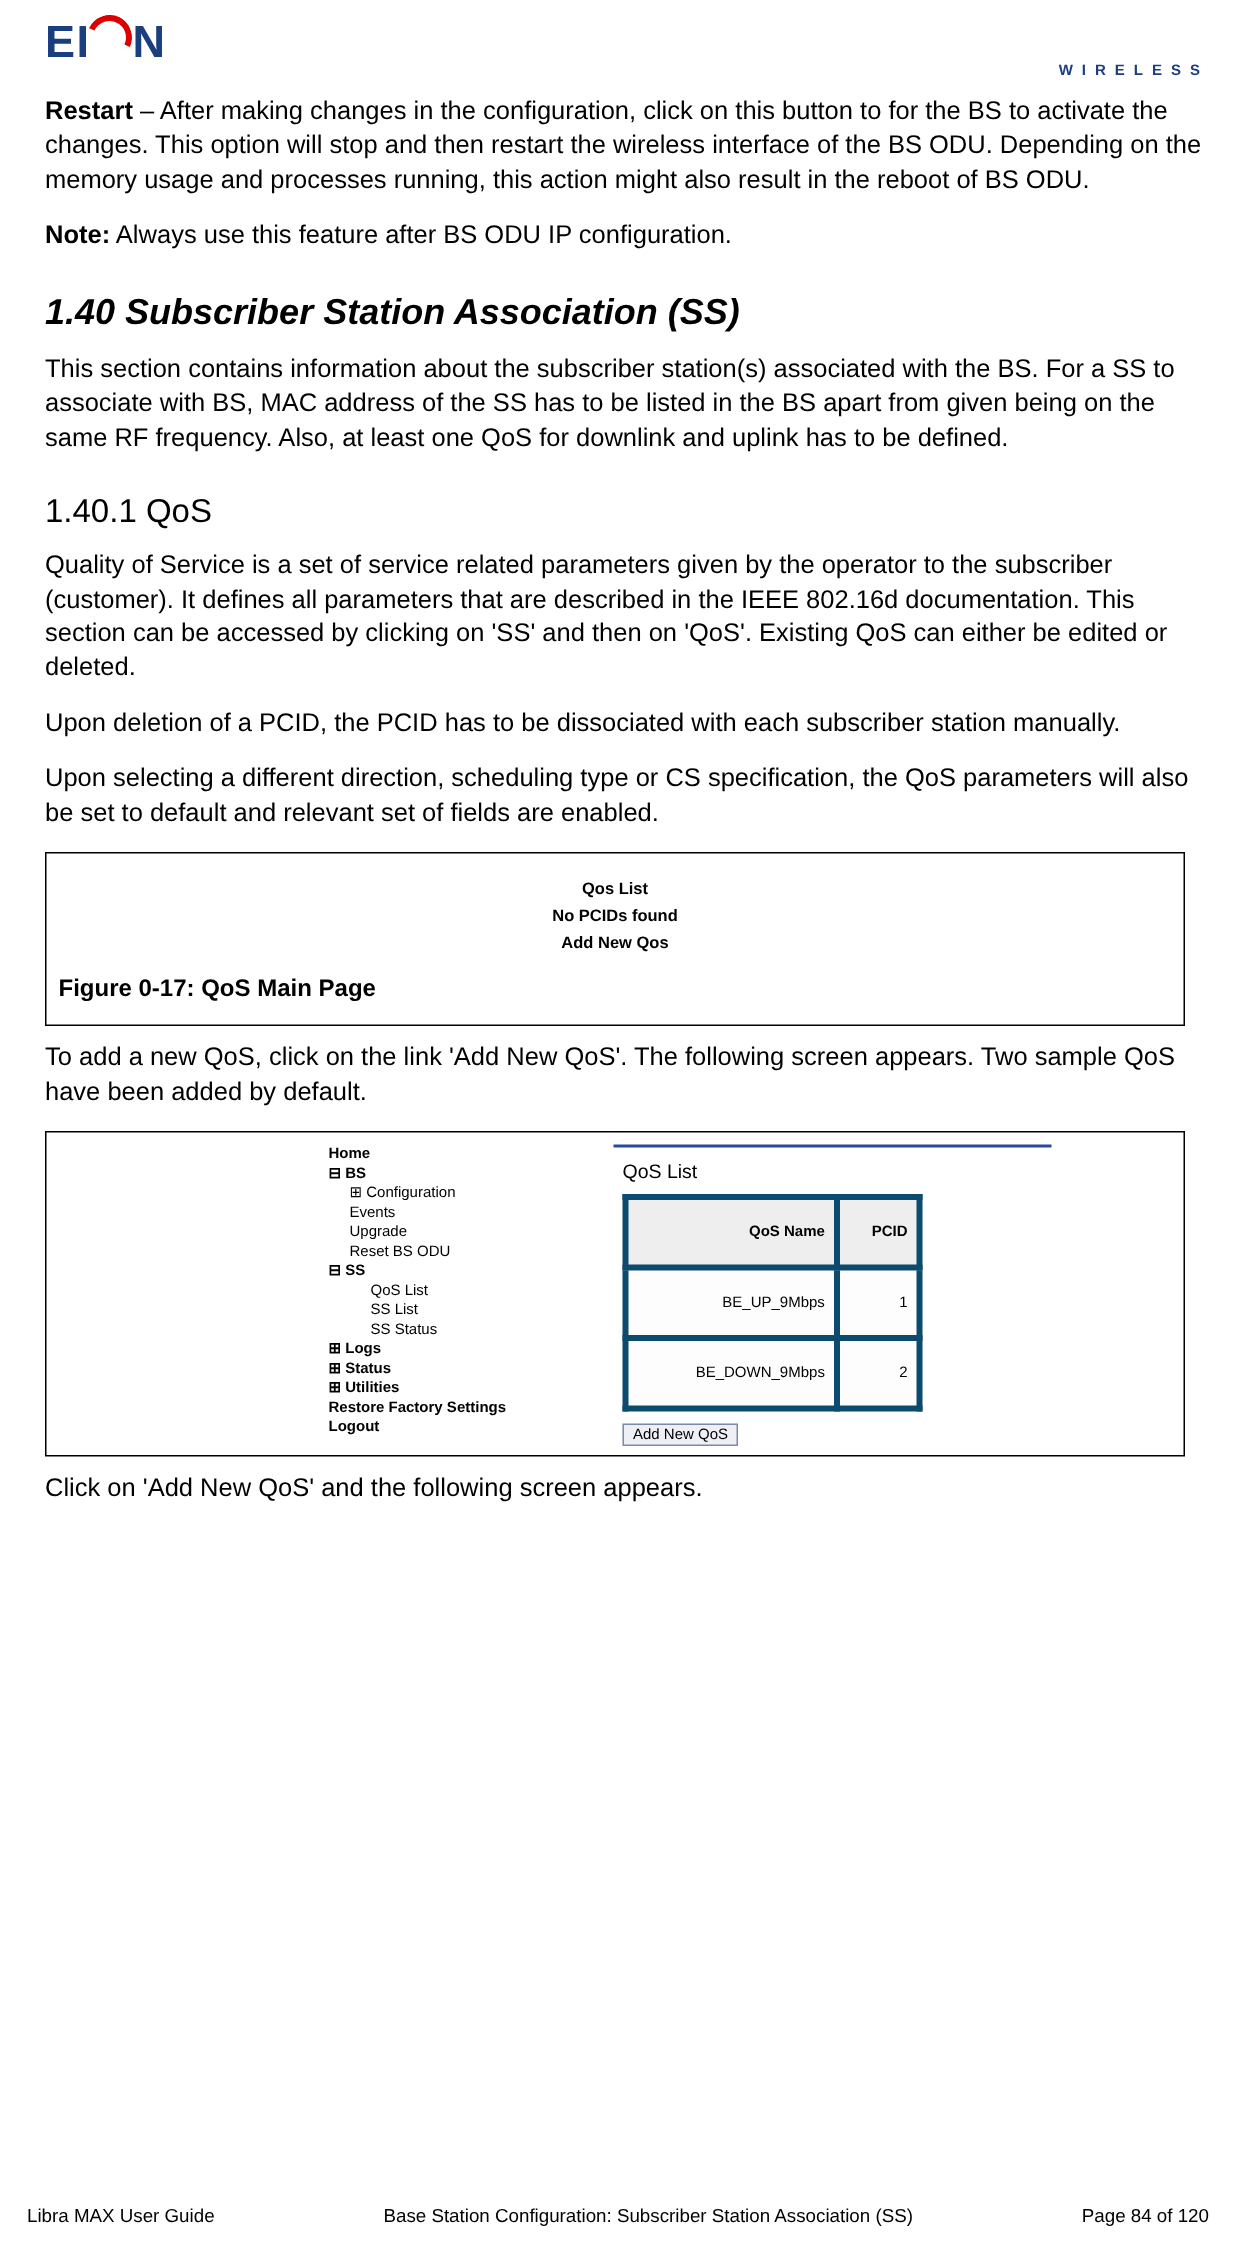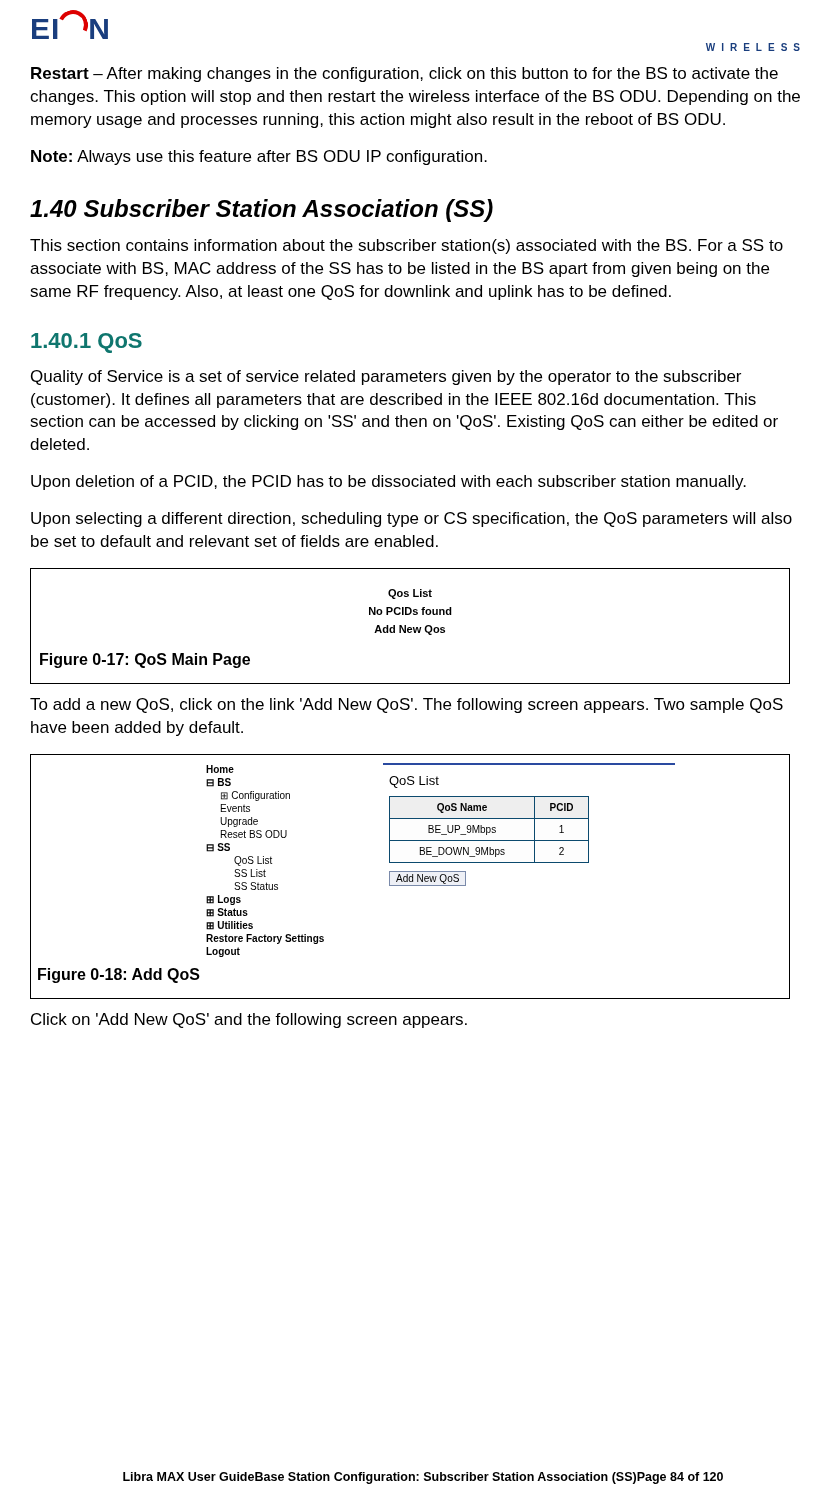--- a/index.html
+++ b/index.html
@@ -61,22 +61,22 @@
     font-family: Verdana, sans-serif;
     font-size: 24px;
     font-weight: 700;
     font-style: italic;
     color: #000000;
     margin: 26px 0 12px 0;
   }
   .h-subsection {
     font-family: Verdana, sans-serif;
     font-size: 22px;
-    font-weight: 700;
-    color: #0f766e;
+    font-weight: 400;
+    color: #000000;
     margin: 24px 0 12px 0;
   }
   .figure-box {
     border: 1px solid #000;
     margin: 10px 16px 2px 0;
     padding: 8px 8px 0 8px;
     font-size: 11px;
   }
   .fig-inner-center {
     text-align: center;
@@ -85,21 +85,21 @@
   .fig-line { margin: 6px 0; font-weight: 700; font-size:11px;}
   .figure-caption {
     font-size: 15px;
     font-weight: 700;
     margin: 0 0 14px 0;
     border-top: none;
   }
   
   .fig2 {
     display: flex;
-    gap: 3px;
+    gap: 16px;
     align-items: flex-start;
     padding: 2px;
     font-size: 10px;
     font-family: Arial, sans-serif;
   }
   .nav {
     width: 170px;
     padding: 0 4px;
     line-height: 1.3;
   }
@@ -119,43 +119,42 @@
     margin: 4px 0 6px 0;
     text-decoration: underline;
     text-decoration-color: transparent;
   }
   table.qos {
     border-collapse: collapse;
     font-size: 10px;
     width: 200px;
   }
   table.qos th, table.qos td {
-    border: 1px solid #0c4a6e;
-    padding: 5px 6px;
-    text-align: center;
+    border: 4px solid #0c4a6e;
+    padding: 16px 6px;
+    text-align: right;
     background:#fdfdfd;
   }
   table.qos th { background:#eee; font-weight:700;}
   .btn {
     display: inline-block;
     border: 1px solid #7a8aaa;
     background: #eef0f6;
     font-size: 10px;
     padding: 1px 6px;
     margin-top: 8px;
   }
   .footer {
     position: absolute;
     bottom: 16px;
-    left: 40px;
+    left: 18px;
     right: 30px;
     font-size: 12.5px;
     display: flex;
-    justify-content: center;
-    font-weight: bold;
+    justify-content: space-between;
   }
 </style>
 </head>
 <body>
 
 <div class="page">
 
   <div class="logo">
     <div class="logo-row">
       <span class="logo-e">E</span>
@@ -229,21 +228,20 @@
           </tr>
           <tr>
             <td>BE_DOWN_9Mbps</td>
             <td>2</td>
           </tr>
         </tbody>
           </table>
         <span class="btn">Add New QoS</span>
       </div>
     </div>
-    <div class="figure-caption" style="margin-top:6px; font-size:16px;">Figure 0-18: Add QoS</div>
   </div>
 
   <p class="body-text">Click on 'Add New QoS' and the following screen appears.</p>
 
   <div class="footer">
     <span>Libra MAX User Guide</span>
     <span>Base Station Configuration: Subscriber Station Association (SS)</span>
     <span>Page 84 of 120</span>
   </div>
 

